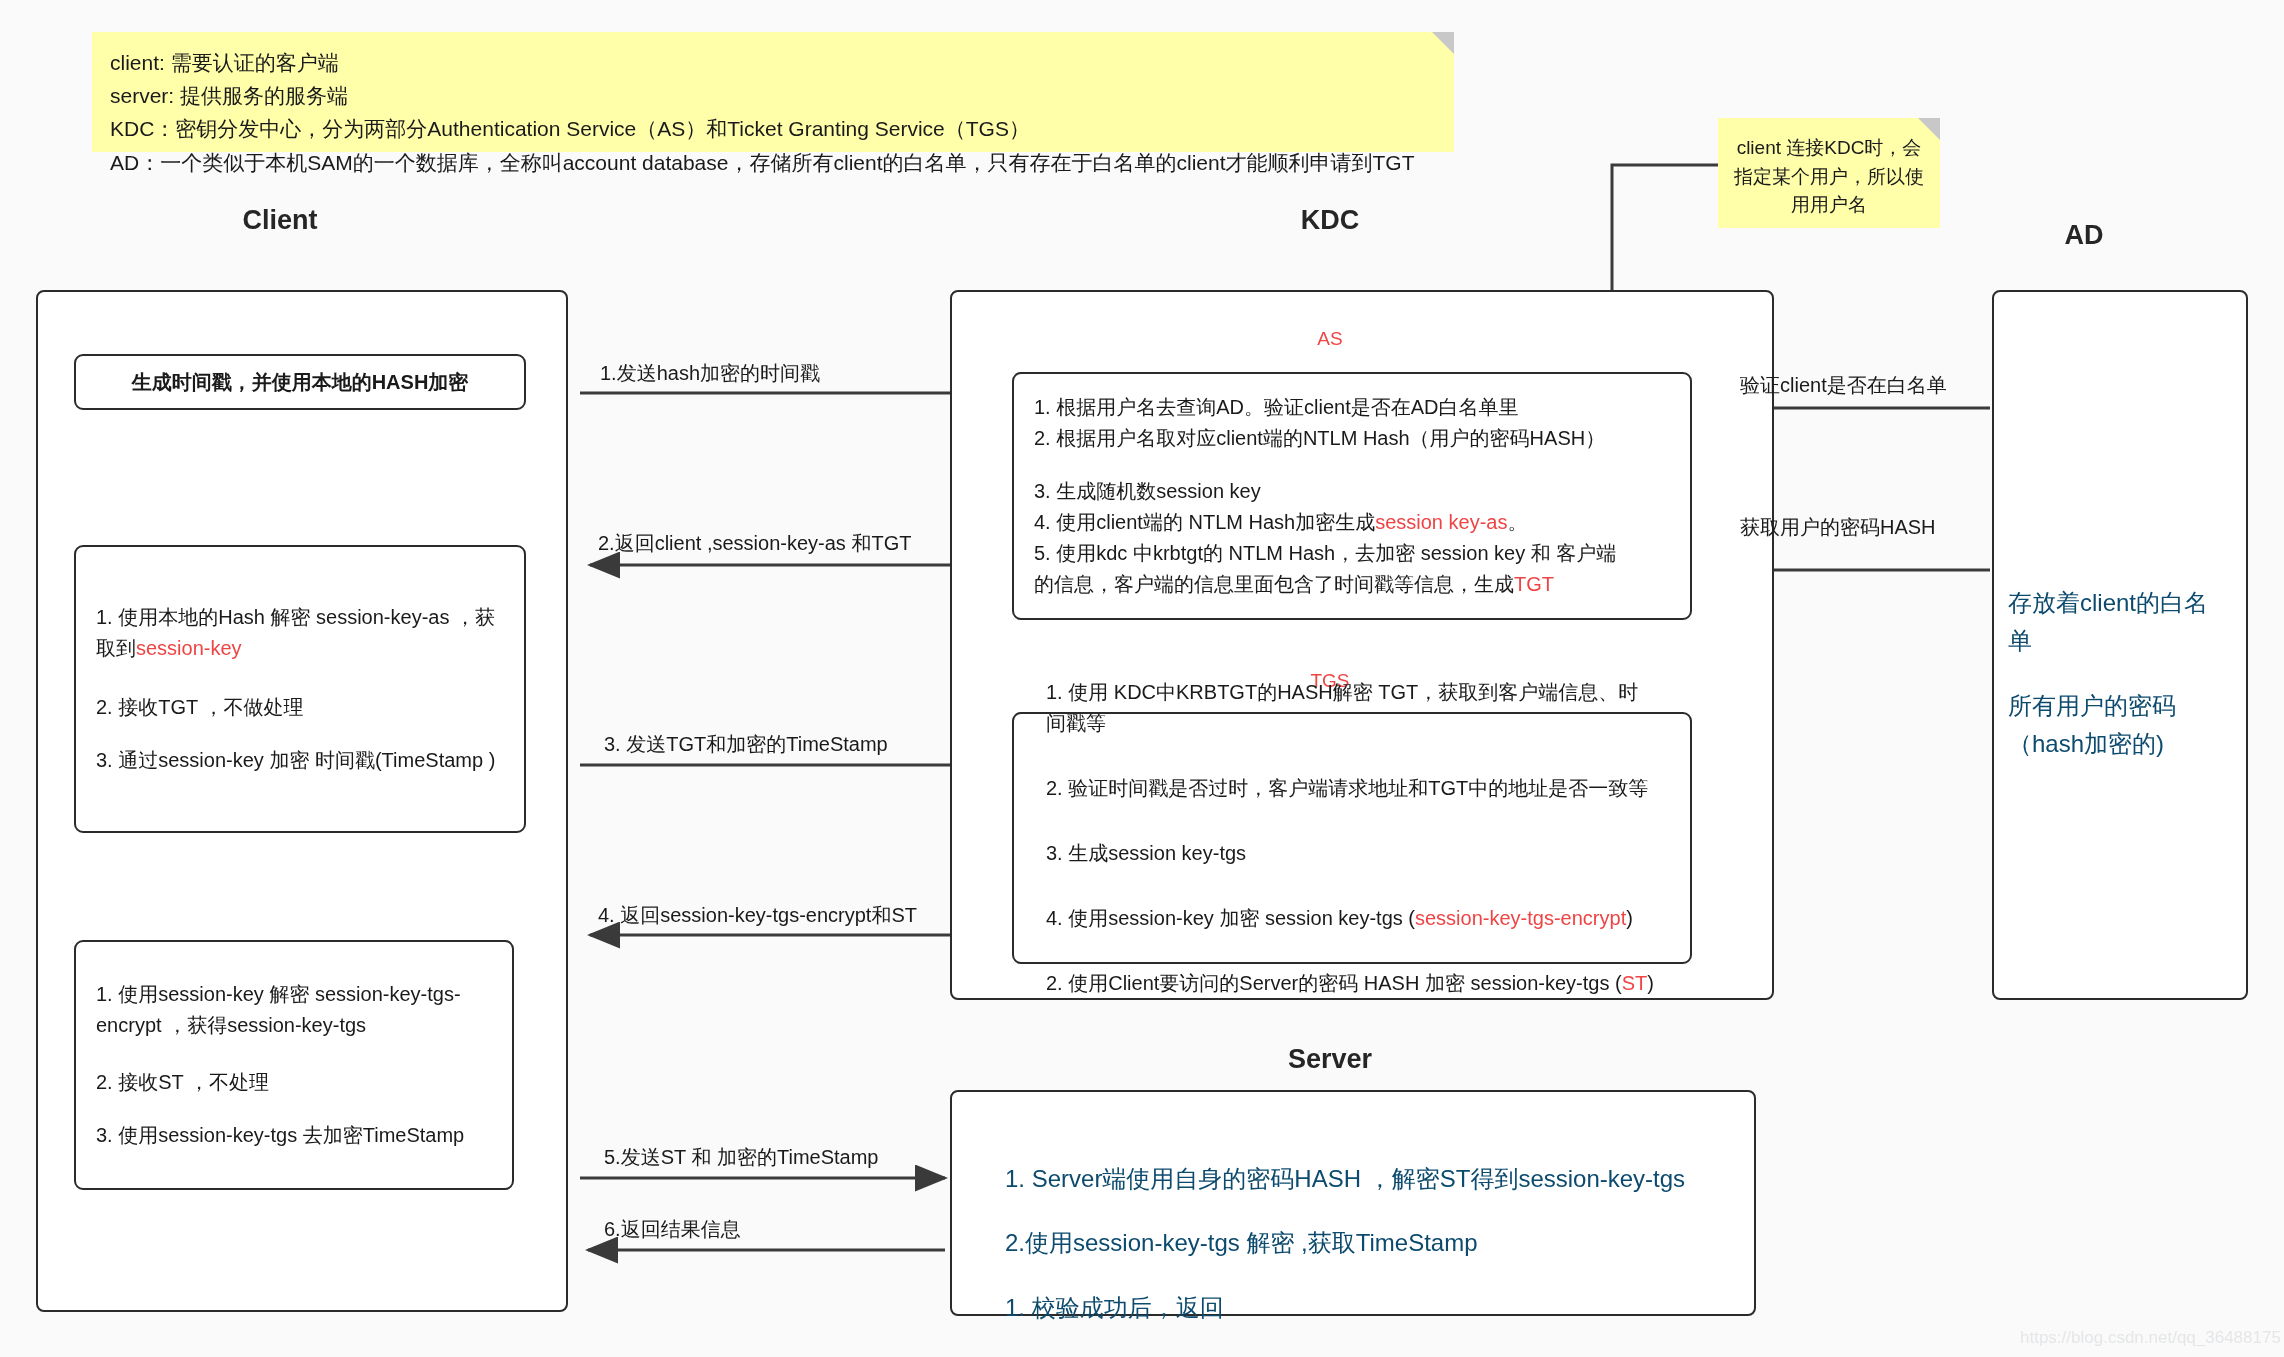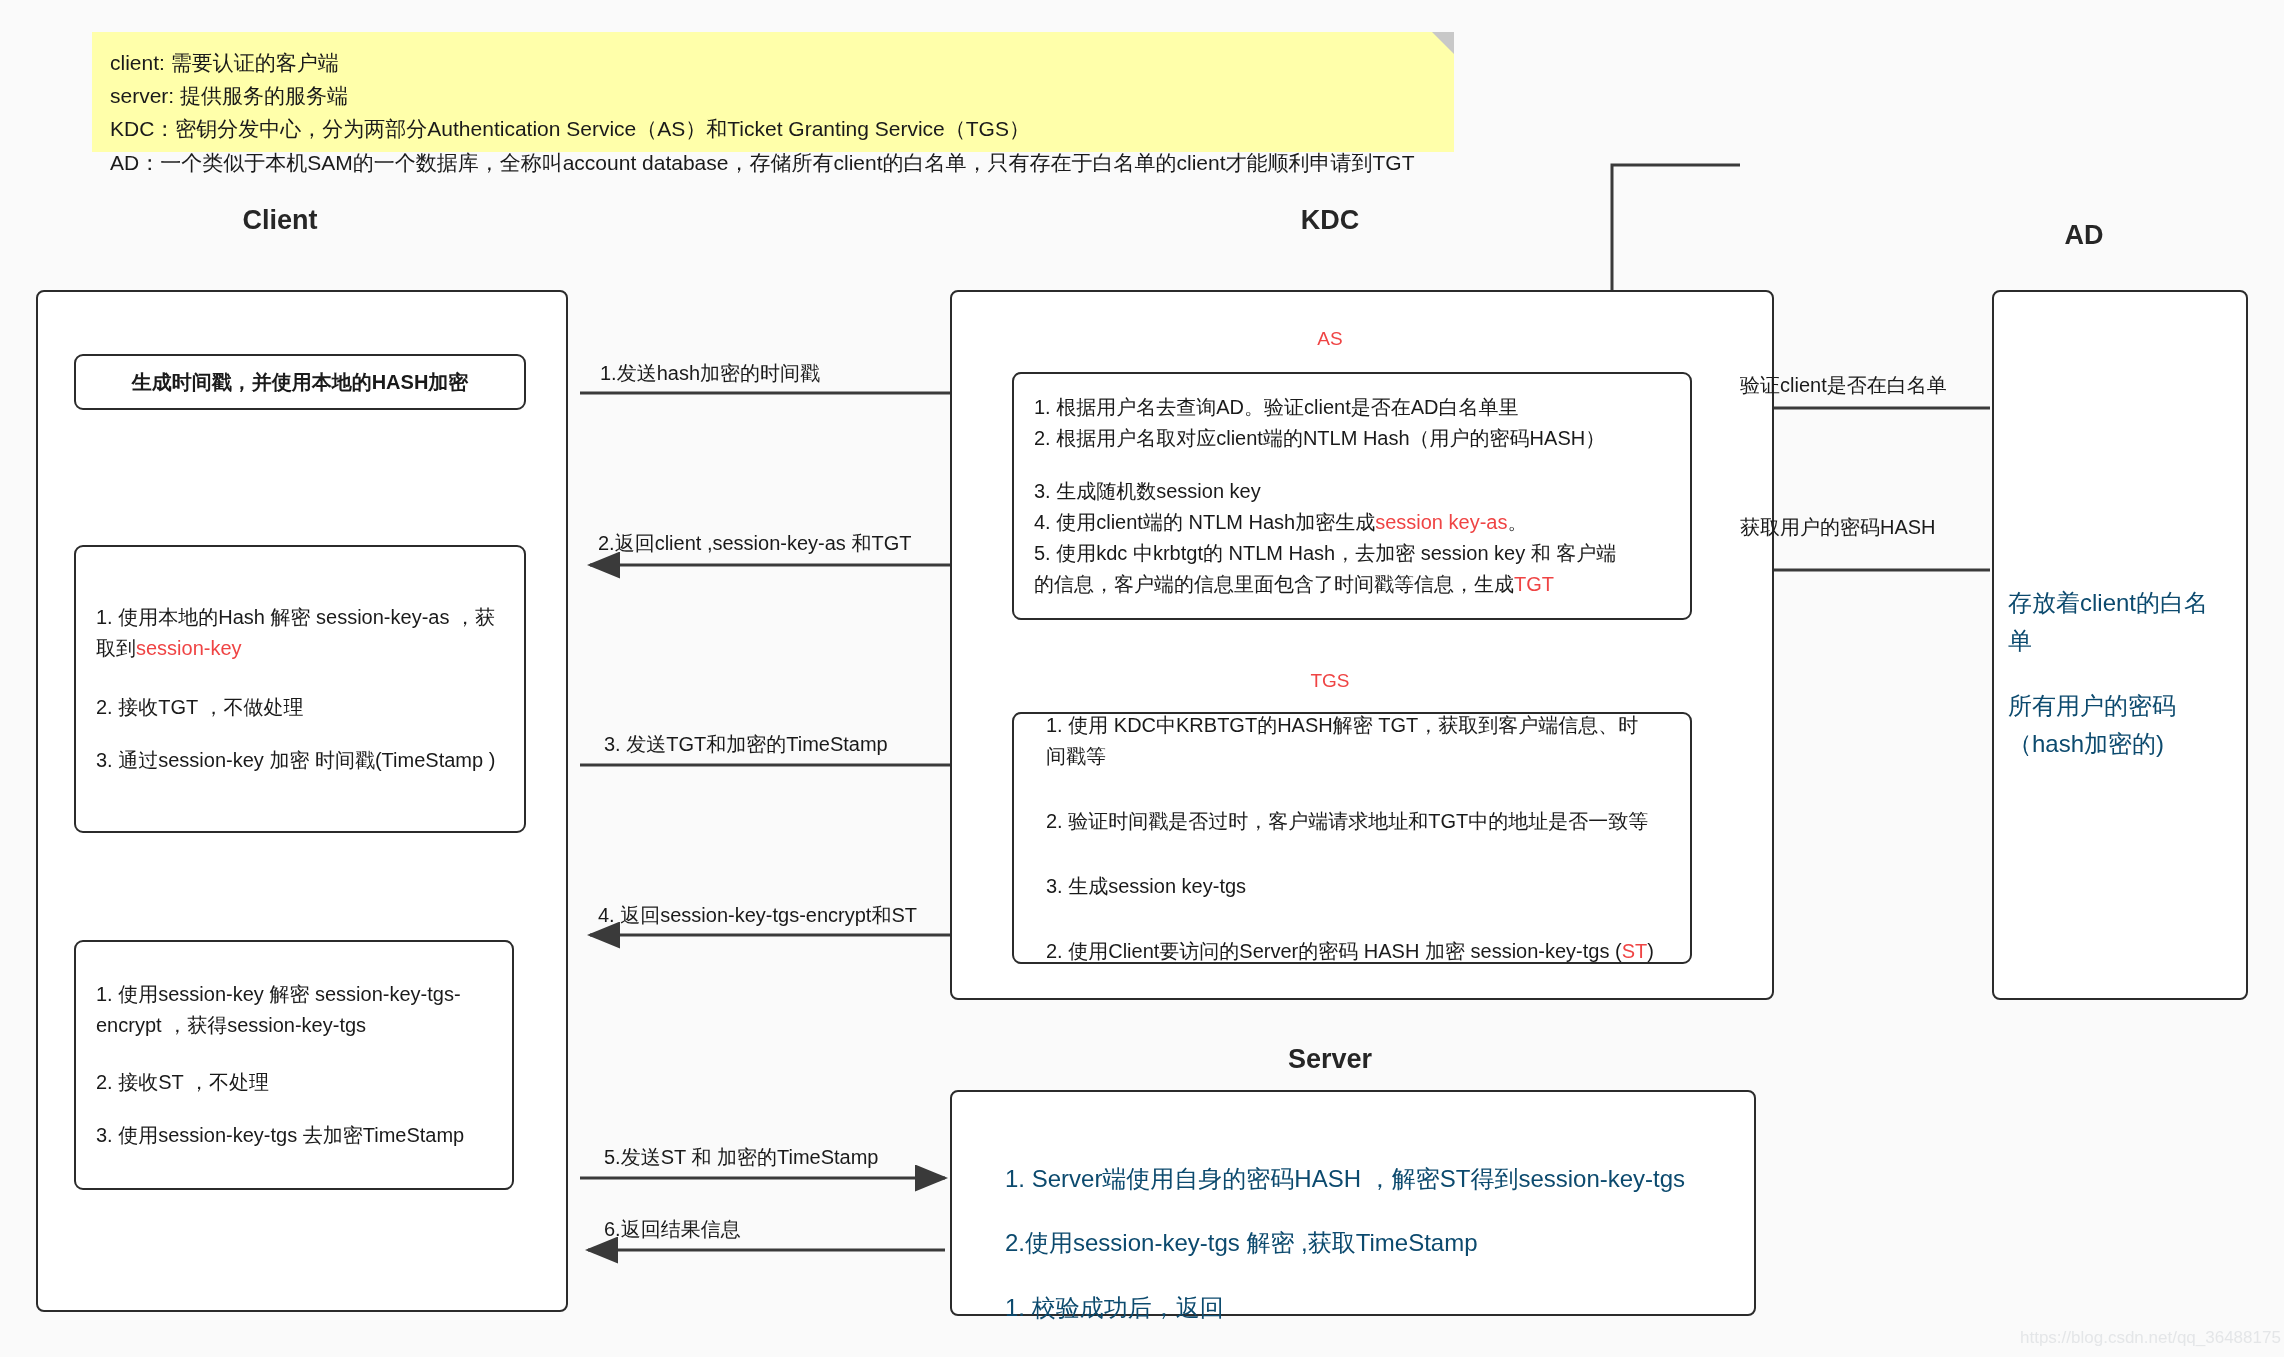--- a/index.html
+++ b/index.html
@@ -148,20 +148,24 @@
   </svg>
 
   <div class="abs note" style="left:92px; top:32px; width:1362px; height:120px;">
     <div class="fold"></div>
     <div class="note-line">client: 需要认证的客户端</div>
     <div class="note-line">server: 提供服务的服务端</div>
     <div class="note-line">KDC：密钥分发中心，分为两部分Authentication Service（AS）和Ticket Granting Service（TGS）</div>
     <div class="note-line">AD：一个类似于本机SAM的一个数据库，全称叫account database，存储所有client的白名单，只有存在于白名单的client才能顺利申请到TGT</div>
   </div>
 
+  <div class="abs note note-right" style="left:1718px; top:118px; width:222px; height:110px;">
+    <div class="fold"></div>
+    <span>client 连接KDC时，会指定某个用户，所以使用用户名</span>
+  </div>
 
   <div class="abs lane-title" style="left:190px; top:205px; width:180px;">Client</div>
   <div class="abs lane-title" style="left:1240px; top:205px; width:180px;">KDC</div>
   <div class="abs lane-title" style="left:2014px; top:220px; width:140px;">AD</div>
   <div class="abs lane-title" style="left:1240px; top:1044px; width:180px;">Server</div>
 
   <div class="abs container-box" style="left:36px; top:290px; width:532px; height:1022px;"></div>
 
   <div class="abs inner-box centered" style="left:74px; top:354px; width:452px; height:56px;">
     <span>生成时间戳，并使用本地的HASH加密</span>
@@ -206,20 +210,23 @@
       <span>的信息，客户端的信息里面包含了时间戳等信息，生成</span><span class="red">TGT</span>
     </div>
   </div>
 
   <div class="abs sub-title" style="left:1290px; top:670px; width:80px;">TGS</div>
 
   <div class="abs inner-box spaced" style="left:1012px; top:712px; width:680px; height:252px; display:flex; flex-direction:column; justify-content:center;">
     <p>1. 使用 KDC中KRBTGT的HASH解密 TGT，获取到客户端信息、时间戳等</p>
     <p>2. 验证时间戳是否过时，客户端请求地址和TGT中的地址是否一致等</p>
     <p>3. 生成session key-tgs</p>
+    <p>
+      <span>4. 使用session-key 加密 session key-tgs (</span><span class="red">session-key-tgs-encrypt</span><span>)</span>
+    </p>
     <p>
       <span>2. 使用Client要访问的Server的密码 HASH 加密 session-key-tgs (</span><span class="red">ST</span><span>)</span>
     </p>
   </div>
 
   <div class="abs container-box" style="left:950px; top:1090px; width:806px; height:226px;"></div>
 
   <div class="abs plain-text" style="left:1005px; top:1160px; width:720px;">
     <p>1. Server端使用自身的密码HASH ，解密ST得到session-key-tgs</p>
     <p>2.使用session-key-tgs 解密 ,获取TimeStamp</p>

